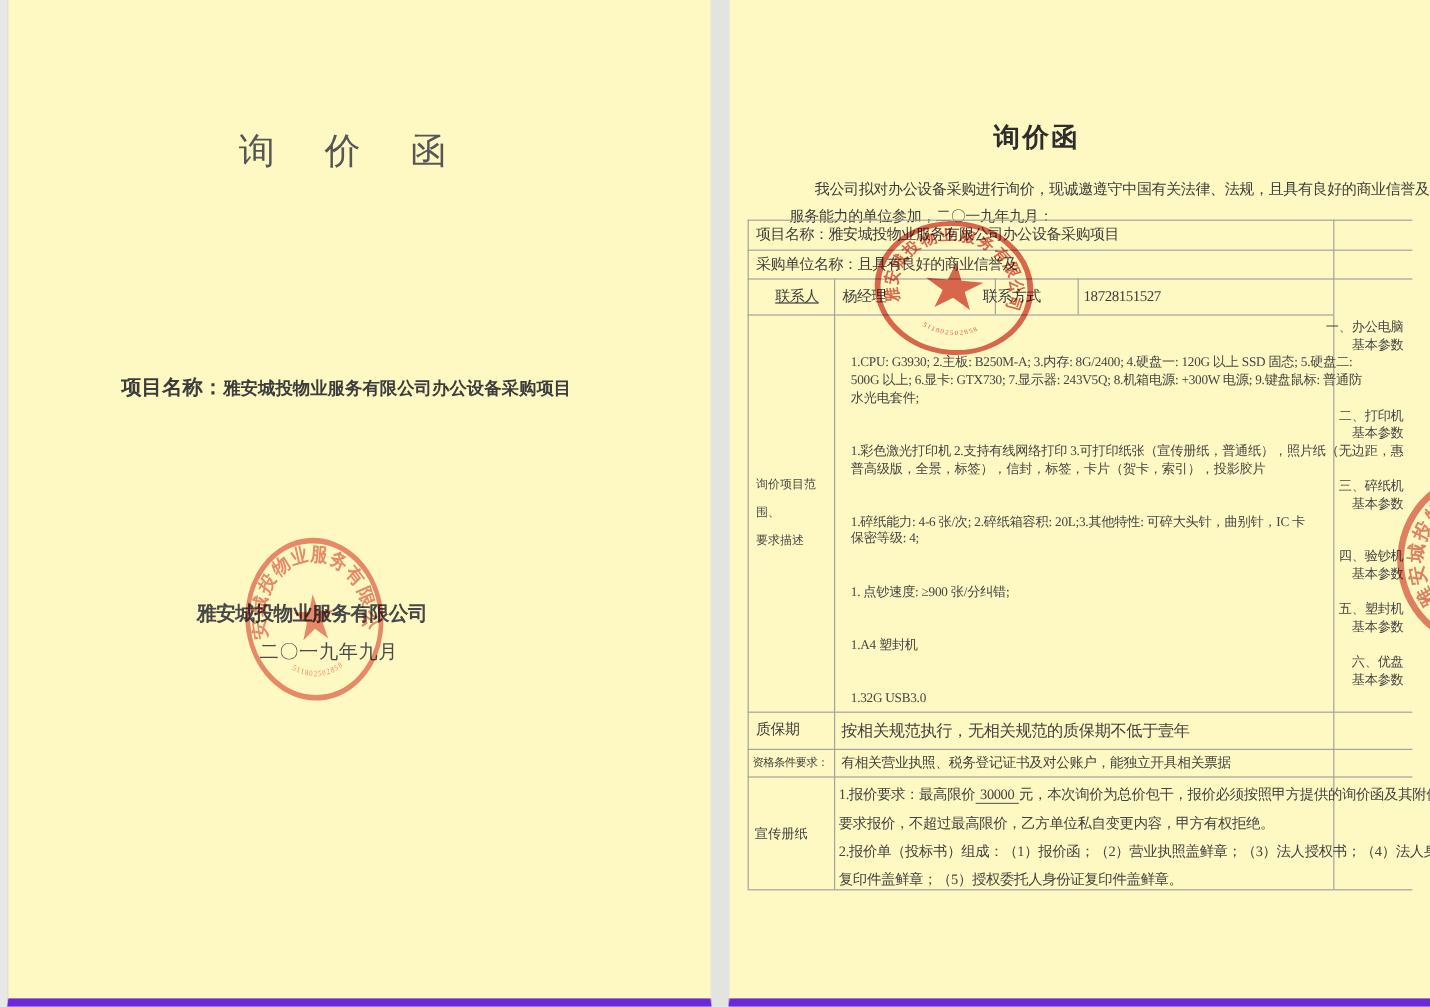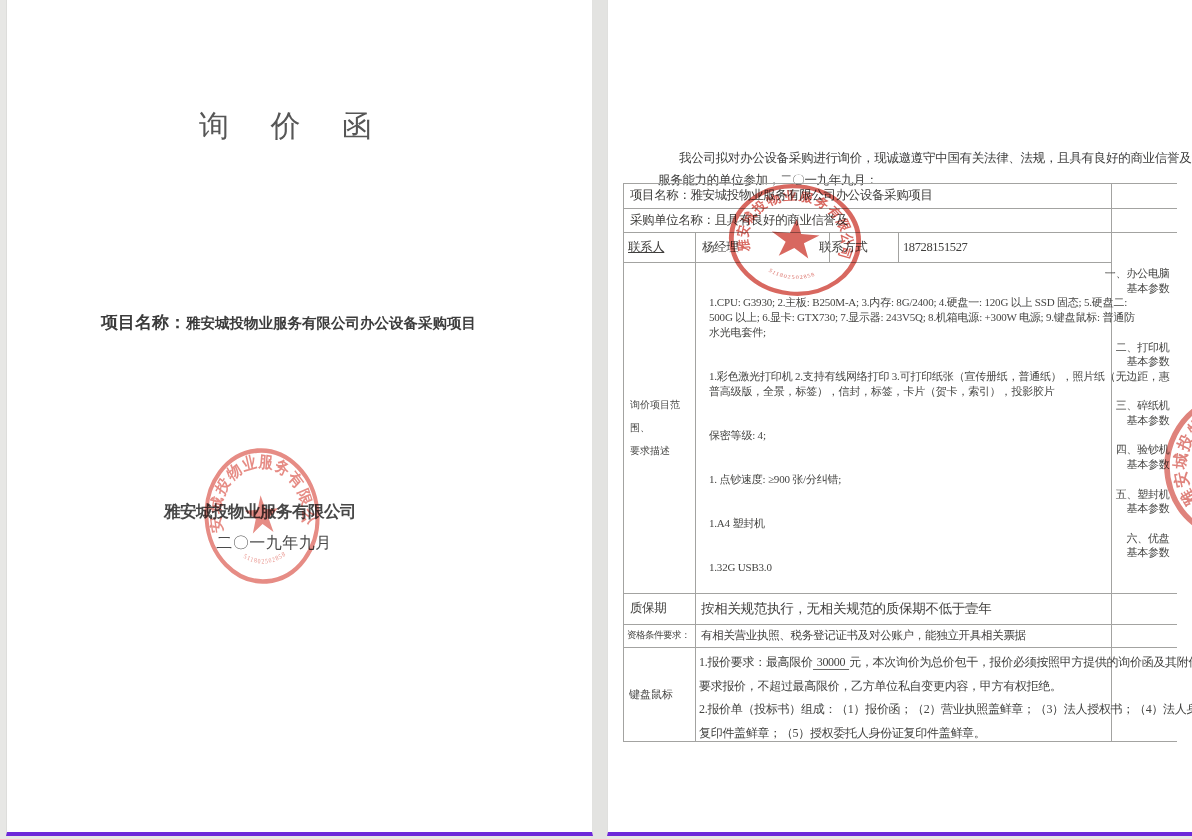--- a/index.html
+++ b/index.html
@@ -3,22 +3,22 @@
 <meta charset="utf-8">
 <style>
   html,body{margin:0;padding:0;}
   body{
     width:1192px;height:839px;overflow:hidden;
     background:#e7e7e5;
     font-family:"Liberation Serif","DejaVu Serif",serif;
     position:relative;
   }
   .page{
-    position:absolute;top:0;height:832px;background:#ffffff;
-    border-bottom:4px solid #6d28d9;overflow:hidden;
+    position:absolute;top:0;height:832px;background:#fef9c3;
+    border-bottom:7px solid #6d28d9;overflow:hidden;
   }
   #page-left{left:6px;width:585px;border-left:1px solid #dddddb;border-right:1px solid #e2e2e0;}
   #page-right{left:607px;width:585px;border-left:1px solid #e0e0de;}
   .gap{position:absolute;top:0;left:591px;width:16px;height:839px;background:#e3e3e1;}
 
   
   .lp-title{
     position:absolute;top:106px;left:0;width:540px;text-align:center;
     font-size:30px;color:#565656;letter-spacing:17px;padding-left:17px;font-weight:500;
   }
@@ -90,20 +90,21 @@
         <textPath href="#arcT1" startOffset="50%" text-anchor="middle">雅安城投物业服务有限公司</textPath>
       </text>
       <text font-size="9.5" letter-spacing="1.5" fill="currentColor">
         <textPath href="#arcB1" startOffset="50%" text-anchor="middle">511802502858</textPath>
       </text>
     </svg>
   </div>
 </div>
 
 <div class="page" id="page-right">
+  <div class="rp-title">询价函</div>
   <div class="rp-intro">
     <div class="l1">我公司拟对办公设备采购进行询价，现诚邀遵守中国有关法律、法规，且具有良好的商业信誉及</div>
     <div class="l2">服务能力的单位参加，二〇一九年九月：</div>
   </div>
 
   <div class="tbl">
 
     <div class="hl" style="top:0;left:0;width:554px;"></div>
     <div class="hl" style="top:25px;left:0;width:554px;"></div>
     <div class="hl" style="top:49px;left:0;width:554px;"></div>
@@ -115,60 +116,61 @@
 
     <div class="vl" style="left:0;top:0;height:558px;"></div>
     <div class="vl" style="left:488px;top:0;height:558px;"></div>
     <div class="vl" style="left:72px;top:49px;height:509px;"></div>
     <div class="vl" style="left:206px;top:49px;height:30px;"></div>
     <div class="vl" style="left:275px;top:49px;height:30px;"></div>
 
     <div class="cell f12" style="left:7px;top:0;height:25px;">项目名称：雅安城投物业服务有限公司办公设备采购项目</div>
     <div class="cell f12" style="left:7px;top:25px;height:24px;">采购单位名称：且具有良好的商业信誉及</div>
 
-    <div class="cell f12" style="left:5px;top:49px;height:30px;text-decoration:underline;">联系人</div>
+    <div class="cell f12" style="left:23px;top:49px;height:30px;text-decoration:underline;">联系人</div>
     <div class="cell f12" style="left:79px;top:49px;height:30px;">杨经理</div>
     <div class="cell f12" style="left:196px;top:49px;height:30px;">联系方式</div>
     <div class="cell f12" style="left:280px;top:49px;height:30px;">18728151527</div>
 
     <div class="scope-label">
       <div>询价项目范围、</div>
       <div>要求描述</div>
     </div>
     <div class="scope-content" id="scope-content">
         <div class="b">一、办公电脑</div>
         <div class="b">基本参数</div>
         <div>1.CPU:  G3930;  2.主板: B250M-A; 3.内存: 8G/2400; 4.硬盘一: 120G 以上 SSD 固态; 5.硬盘二:</div>
         <div>500G 以上; 6.显卡: GTX730; 7.显示器: 243V5Q; 8.机箱电源: +300W 电源; 9.键盘鼠标: 普通防</div>
         <div>水光电套件;</div>
         <div class="b">二、打印机</div>
         <div class="b">基本参数</div>
         <div>1.彩色激光打印机 2.支持有线网络打印 3.可打印纸张（宣传册纸，普通纸），照片纸（无边距，惠</div>
         <div>普高级版，全景，标签），信封，标签，卡片（贺卡，索引），投影胶片</div>
         <div class="b">三、碎纸机</div>
         <div class="b">基本参数</div>
+        <div>1.碎纸能力: 4-6 张/次; 2.碎纸箱容积: 20L;3.其他特性: 可碎大头针，曲别针，IC 卡</div>
         <div>保密等级: 4;</div>
         <div class="b">四、验钞机</div>
         <div class="b">基本参数</div>
         <div>1.  点钞速度: ≥900 张/分纠错;</div>
         <div class="b">五、塑封机</div>
         <div class="b">基本参数</div>
         <div>1.A4 塑封机</div>
         <div class="b">六、优盘</div>
         <div class="b">基本参数</div>
         <div>1.32G USB3.0</div>
       </div>
 
     <div class="cell f12" style="left:7px;top:410px;height:31px;font-family:Liberation Serif, serif;">质保期</div>
     <div class="cell warranty-text" style="left:78px;top:410px;height:31px;">按相关规范执行，无相关规范的质保期不低于壹年</div>
 
     <div class="cell qual-label" style="left:4px;top:441px;height:23px;">资格条件要求：</div>
     <div class="cell qual-text" style="left:78px;top:441px;height:23px;">有相关营业执照、税务登记证书及对公账户，能独立开具相关票据</div>
 
-    <div class="cell quote-label" style="left:6px;top:464px;height:94px;">键盘鼠标</div>
+    <div class="cell quote-label" style="left:6px;top:464px;height:94px;">宣传册纸</div>
     <div class="quote-content">
       <div><span>1.报价要求：最高限价</span><span class="num">30000</span><span>元，本次询价为总价包干，报价必须按照甲方提供的询价函及其附件</span></div>
       <div>要求报价，不超过最高限价，乙方单位私自变更内容，甲方有权拒绝。</div>
       <div>2.报价单（投标书）组成：（1）报价函；（2）营业执照盖鲜章；（3）法人授权书；（4）法人身份证</div>
       <div>复印件盖鲜章；（5）授权委托人身份证复印件盖鲜章。</div>
     </div>
   </div>
 
   <div class="stamp" id="stamp-main">
     <svg viewBox="-100 -100 200 200" preserveAspectRatio="none">

